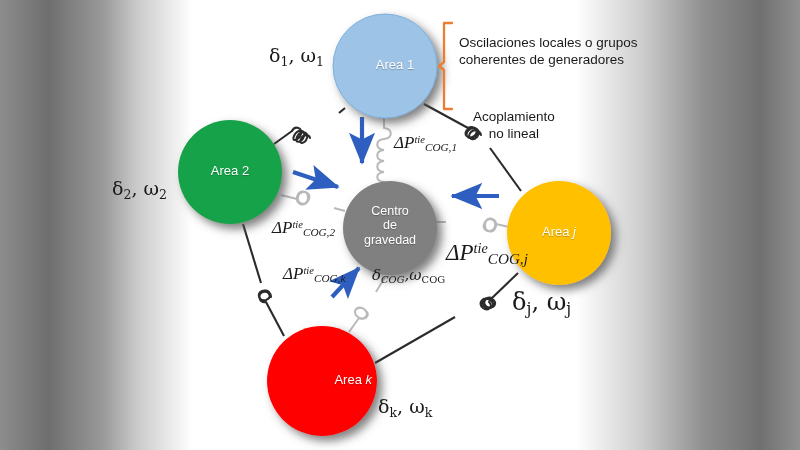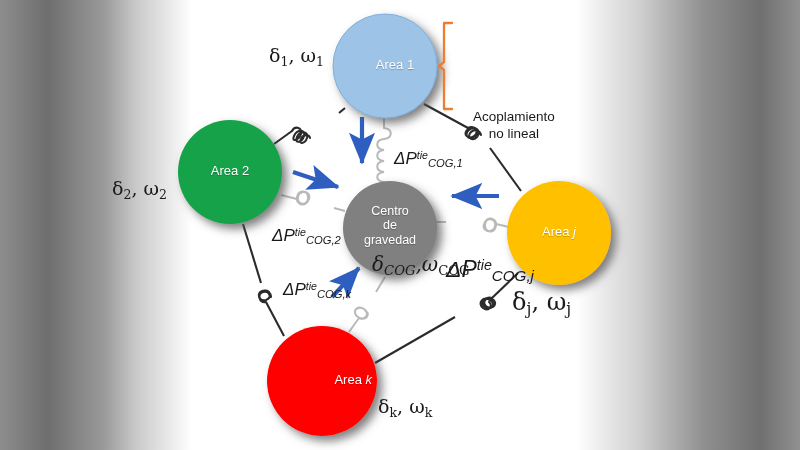--- a/index.html
+++ b/index.html
@@ -27,21 +27,21 @@
     position:absolute;color:#ffffff;font-size:13px;
     text-align:center;line-height:1.15;
     pointer-events:none;white-space:nowrap;
     text-shadow:0 1px 1px rgba(0,0,0,.25);
   }
   .node-label.multi{white-space:normal;}
   .ital{font-style:italic;}
 
   .txt{position:absolute;color:#1a1a1a;text-align:center;}
   .greek{font-family:"DejaVu Serif", serif;}
-  .math{font-family:Liberation Sans, sans-serif;font-style:italic;margin-top:16px;}
+  .math{font-family:Liberation Serif, serif;font-style:italic;}
   .sub{font-size:.66em;vertical-align:-.28em;}
   .sup{font-size:.62em;vertical-align:.5em;}
   .upr{font-style:normal;}
 
   .callout{
     position:absolute;color:#1a1a1a;font-size:13.5px;line-height:1.25;
     white-space:nowrap;
   }
 </style>
 </head>
@@ -174,39 +174,43 @@
   <div class="txt greek" style="left:512px;top:288px;font-size:24px;">
     <span>δ</span><span class="sub">j</span>,
     <span>ω</span><span class="sub">j</span>
   </div>
 
   <div class="txt greek" style="left:378px;top:395px;font-size:19px;">
     <span>δ</span><span class="sub">k</span>,
     <span>ω</span><span class="sub">k</span>
   </div>
 
-  <div class="txt greek" style="left:372px;top:252px;font-size:20px;font-style:italic;">
+  <div class="txt greek" style="left:372px;top:266px;font-size:15px;font-style:italic;">
     <span>δ</span><span class="sub">COG</span>,<span>ω</span><span class="sub upr">COG</span>
   </div>
 
   <div class="txt math" style="left:394px;top:133px;font-size:17px;">
     <span>ΔP</span><span class="sup">tie</span><span class="sub">COG,1</span>
   </div>
 
-  <div class="txt math" style="left:272px;top:210px;font-size:17px;">
+  <div class="txt math" style="left:272px;top:218px;font-size:17px;">
     <span>ΔP</span><span class="sup">tie</span><span class="sub">COG,2</span>
   </div>
 
   <div class="txt math" style="left:446px;top:240px;font-size:23px;">
     <span>ΔP</span><span class="sup">tie</span><span class="sub">COG,j</span>
   </div>
 
   <div class="txt math" style="left:283px;top:264px;font-size:17px;">
     <span>ΔP</span><span class="sup">tie</span><span class="sub">COG,k</span>
   </div>
 
+  <div class="callout" style="left:459px;top:35px;">
+    <div>Oscilaciones locales o grupos</div>
+    <div>coherentes de generadores</div>
+  </div>
 
   <div class="callout" style="left:473px;top:109px;text-align:center;">
     <div>Acoplamiento</div>
     <div>no lineal</div>
   </div>
 
 </div>
 
 </body></html>

